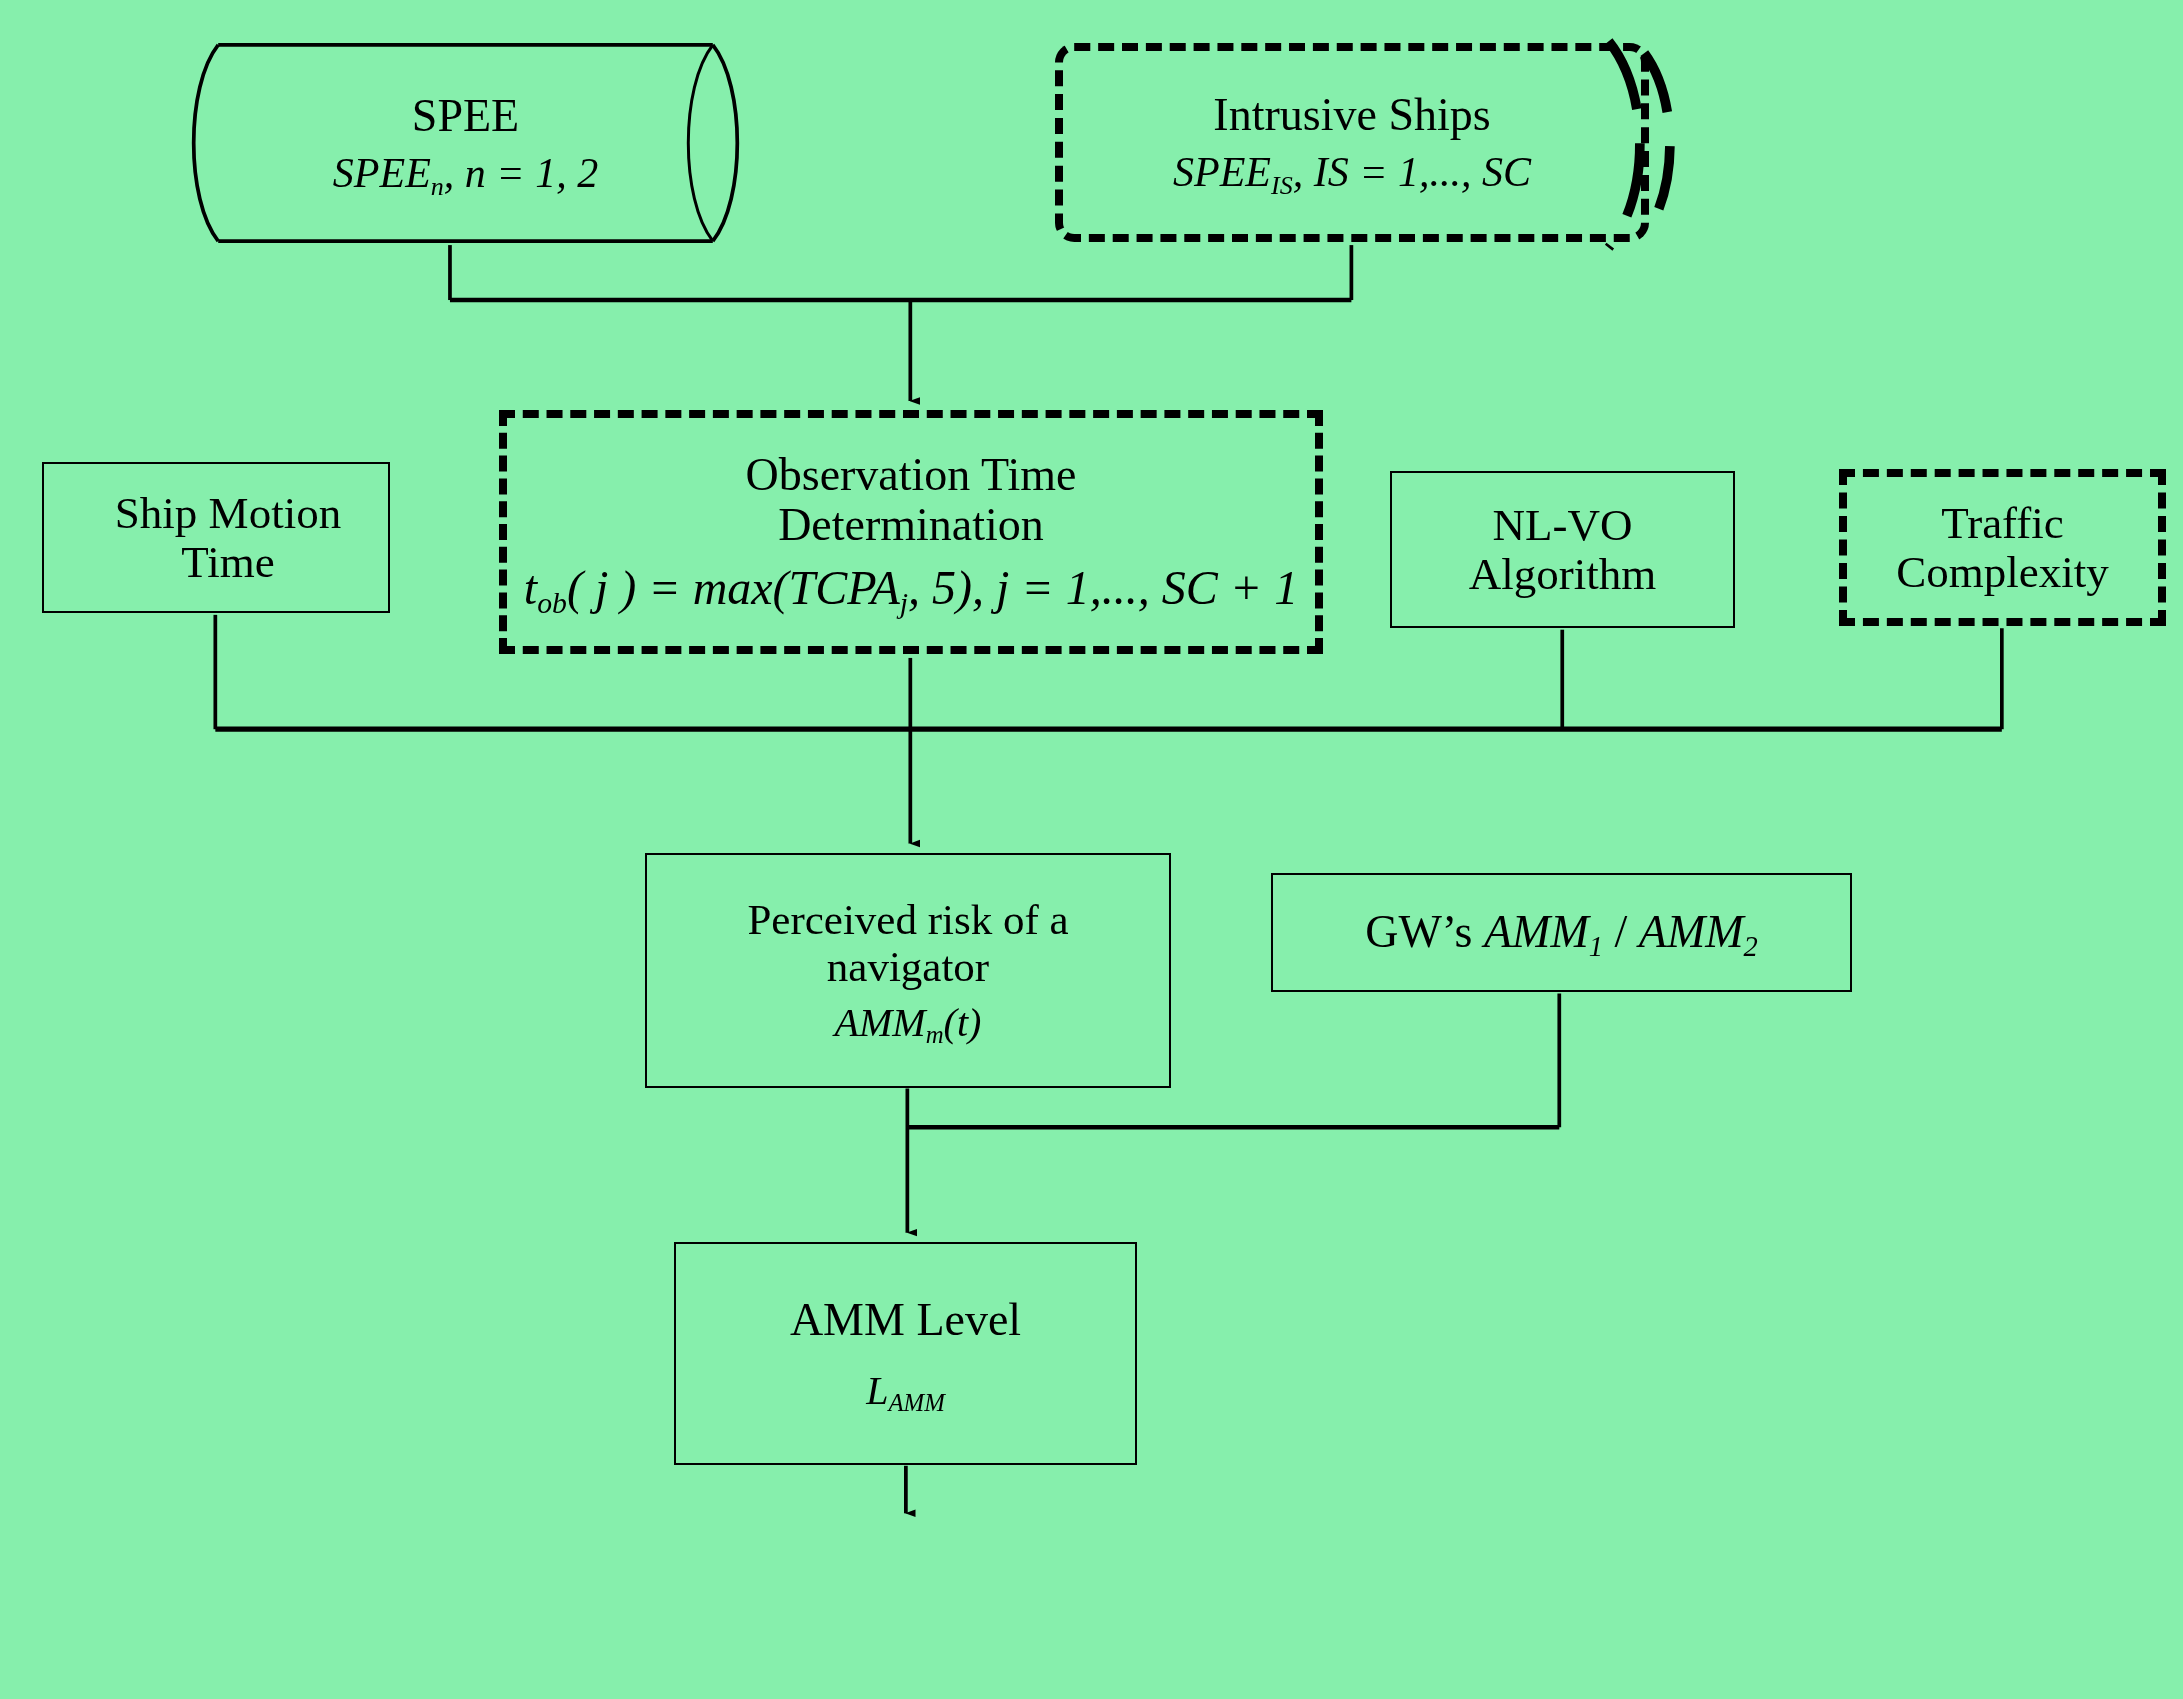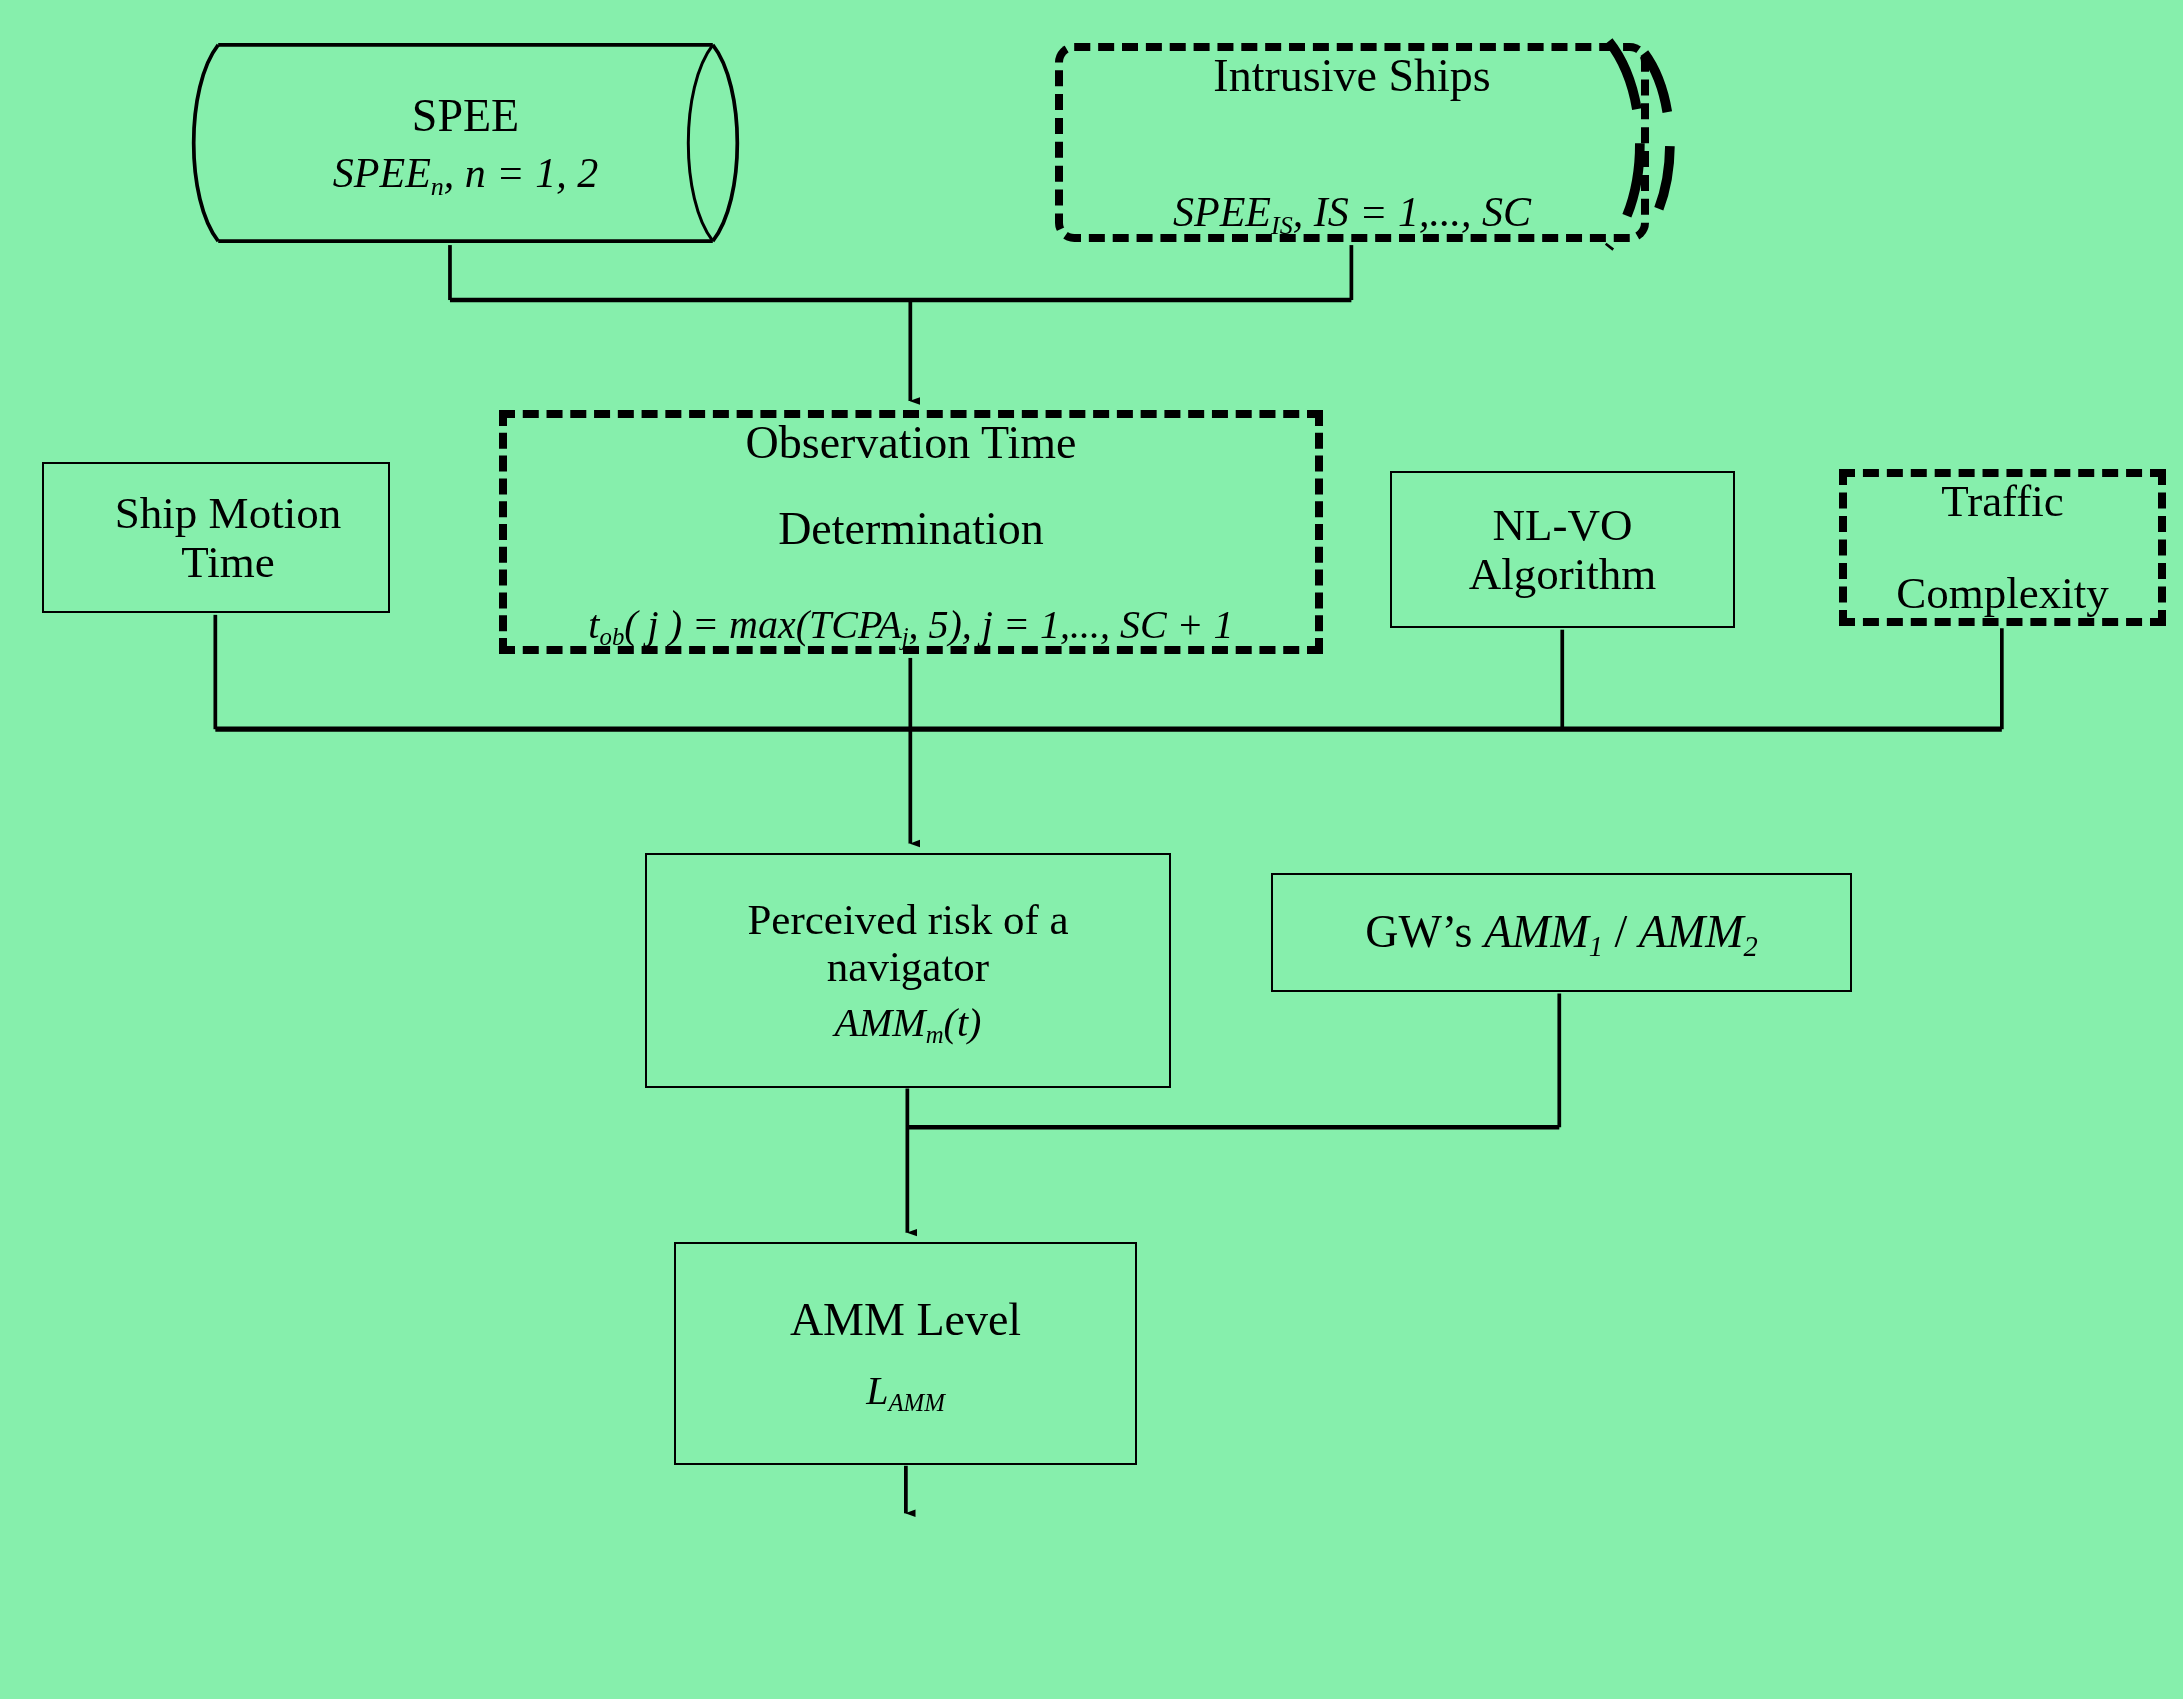--- a/index.html
+++ b/index.html
@@ -38,21 +38,20 @@
     align-items: center;
     justify-content: center;
     text-align: center;
     background: transparent;
   }
   .node.solid {
     border: 2.2px solid #000000;
   }
   .node.dashed {
     border: 8.2px dashed #000000;
-    justify-content: space-between;
   }
   .node.dashed.rounded {
     border-radius: 19.3px;
   }
   .node.cylinder {
     border: none;
   }
 
   
   .ttl {
@@ -109,21 +108,21 @@
   #n-obstime     { left: 499px;  top: 410px;  width: 824px; height: 244px; }
   #n-shipmotion  { left: 42px;   top: 462px;  width: 348px;  height: 151px; padding-left: 24px; }
   #n-nlvo        { left: 1390px; top: 471px;  width: 345px;  height: 157px; }
   #n-traffic     { left: 1839px; top: 469px;  width: 327px;  height: 157px; }
   #n-perceived   { left: 645px;  top: 853px; width: 526px;  height: 235px; }
   #n-gws         { left: 1271px; top: 873px; width: 581px;  height: 119px; }
   #n-ammlevel    { left: 674px;  top: 1242px; width: 463px;  height: 223px; }
   #n-nearmiss    { left: 651px;  top: 1522px; width: 511px;  height: 172px; }
 
   #n-obstime .ttl  { font-size: 46px; }
-  #n-obstime .formula { font-size: 40px; margin-top: 13.4px; }
+  #n-obstime .formula { font-size: 48px; margin-top: 13.4px; }
   #n-shipmotion .ttl { font-size: 45px; }
   #n-nlvo .ttl { font-size: 45px; }
   #n-traffic .ttl { font-size: 45px; }
   #n-perceived .ttl { font-size: 43px; }
   #n-perceived .formula { font-size: 40px; margin-top: 12px; }
   #n-nearmiss .ttl { font-size: 46px; }
   #n-nearmiss .formula { font-size: 39px; margin-top: 3px; }
   #n-ammlevel .ttl { font-size: 46px; }
   #n-ammlevel .formula { font-size: 40px; margin-top: 25px; text-align: right; }
 

